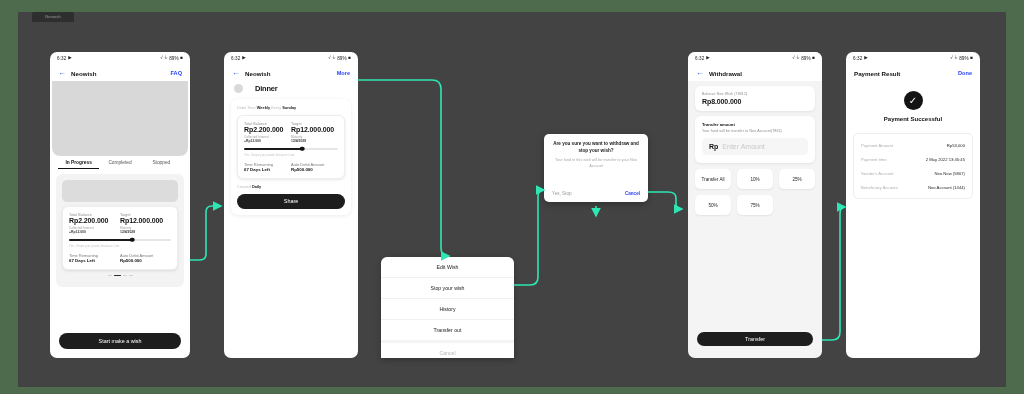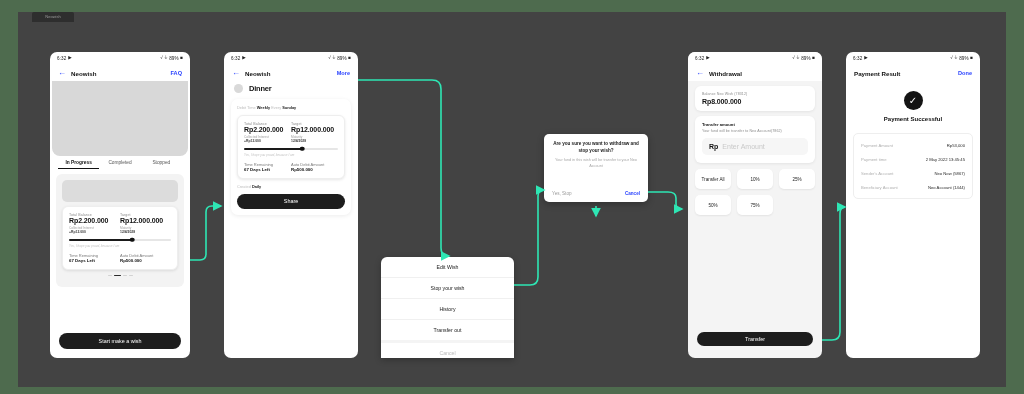--- a/index.html
+++ b/index.html
@@ -303,21 +303,21 @@
   </div>
 
   <div class="navbar">
     <div class="nav-left">
       <span class="back-arrow">←</span>
       <span class="nav-title">Neowish</span>
     </div>
     <span class="nav-action">More</span>
   </div>
 
-  <div style="display:flex; align-items:flex-end; gap:6px; padding:3px 10px 6px 10px;">
+  <div style="display:flex; align-items:flex-end; gap:12px; padding:3px 10px 6px 10px;">
     <span class="avatar-circle"></span>
     <span class="wish-title">Dinner</span>
   </div>
 
   <div class="panel" style="margin:0 7px; padding:6px;">
     <div class="debit-row">
       <span>Debit Time</span>
       <b>Weekly</b>
       <span>Every</span>
       <b>Sunday</b>

